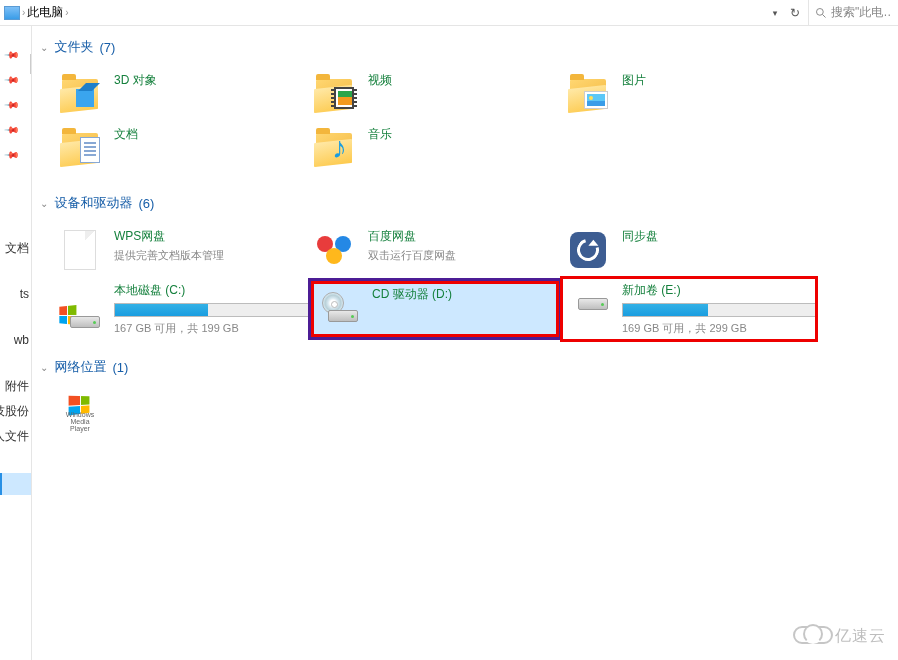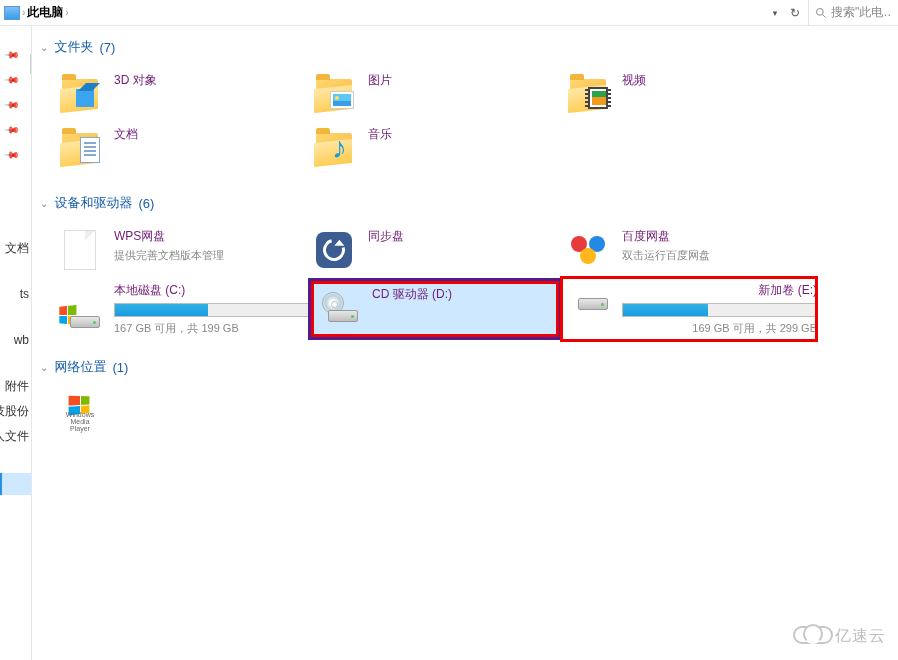--- a/index.html
+++ b/index.html
@@ -3,21 +3,21 @@
 <meta charset="utf-8">
 <style>
 * { box-sizing: border-box; margin: 0; padding: 0; }
 body { font-family: "Microsoft YaHei", "Segoe UI", sans-serif; font-size: 12px; background: #fff; color: #000; width: 898px; height: 660px; overflow: hidden; position: relative; }
 
 
 .address-bar { height: 26px; display: flex; align-items: center; border-bottom: 1px solid #e5e5e5; background: #fff; }
 .address-path { flex: 1; display: flex; align-items: center; padding: 0 4px; gap: 2px; }
 .path-icon { width: 16px; height: 14px; background: linear-gradient(#7ec0f7,#3a9de8); border: 1px solid #5a9bd4; display: inline-block; }
 .path-sep { color: #999; font-size: 10px; }
-.path-text { font-size: 12px; font-weight: bold; }
+.path-text { font-size: 12px; }
 .address-buttons { display: flex; align-items: center; gap: 2px; padding-right: 4px; }
 .addr-btn { width: 18px; height: 22px; display: flex; align-items: center; justify-content: center; color: #555; cursor: default; }
 .search-box { width: 90px; height: 26px; border-left: 1px solid #e5e5e5; display: flex; align-items: center; padding: 0 6px; color: #888; font-size: 12px; }
 .search-icon { width: 12px; height: 12px; margin-right: 4px; flex-shrink: 0; }
 .search-text { white-space: nowrap; overflow: hidden; }
 
 
 .content { display: flex; height: calc(100% - 26px); position: relative; }
 .sidebar { width: 32px; border-right: 1px solid #e5e5e5; background: #fff; padding-top: 18px; display: flex; flex-direction: column; align-items: flex-end; gap: 3px; overflow: hidden; }
 .pin-row { height: 22px; width: 100%; display: flex; justify-content: flex-start; align-items: center; padding-left: 6px; }
@@ -32,21 +32,21 @@
 .chevron { color: #888; font-size: 10px; cursor: default; }
 .section-title { color: #175ea8; font-size: 13px; }
 .section-count { color: #175ea8; font-size: 13px; }
 
 .grid { display: flex; flex-wrap: wrap; gap: 0; margin-bottom: 18px; }
 .item { width: 254px; height: 54px; display: flex; align-items: flex-start; padding: 4px; gap: 12px; position: relative; }
 .item.selected { background: #cde8ff; border: 5px solid #4c1d95; padding: 3px; }
 .item.highlighted::after { content: ''; position: absolute; inset: -2px; border: 3px solid #e00; pointer-events: none; }
 .icon-box { width: 44px; height: 44px; display: flex; align-items: center; justify-content: center; flex-shrink: 0; }
 .item-text { display: flex; flex-direction: column; gap: 3px; font-size: 12px; flex: 1; }
-.item-label { color: #701a75; }
+.item-label { color: #15803d; }
 .item-sub { color: #888; font-size: 11px; }
 
 
 .drive-info { display: flex; flex-direction: column; gap: 4px; flex: 1; }
 .drive-bar { width: 195px; height: 14px; border: 1px solid #bcbcbc; background: #eee; overflow: hidden; }
 .drive-fill { height: 100%; background: linear-gradient(to bottom,#33b1e6,#1a9de0); }
 
 
 .folder-icon { width: 40px; height: 34px; position: relative; }
 .folder-back { position: absolute; top: 2px; left: 2px; width: 36px; height: 30px; background: linear-gradient(150deg,#ffd772,#f3b63c); border-radius: 2px; }
@@ -200,53 +200,53 @@
           <div class="item-text">
             <span class="item-label">3D 对象</span>
           </div>
         </div>
       <div class="item">
           <div class="icon-box">
             <div class="folder-icon">
               <div class="folder-back"></div>
               <div class="folder-front"></div>
               <div class="folder-overlay">
-                <div class="picture-thumb">
-                  <div class="picture-thumb-inner"></div>
-                </div>
-              </div>
-            </div>
-          </div>
-          <div class="item-text">
-            <span class="item-label">图片</span>
-          </div>
-        </div>
-      <div class="item">
-          <div class="icon-box">
-            <div class="folder-icon">
-              <div class="folder-back"></div>
-              <div class="folder-front"></div>
-              <div class="folder-overlay">
                 <div class="video-clip">
                   <div class="video-inner1"></div>
                   <div class="video-inner2"></div>
                 </div>
               </div>
             </div>
           </div>
           <div class="item-text">
             <span class="item-label">视频</span>
           </div>
         </div>
       <div class="item">
           <div class="icon-box">
             <div class="folder-icon">
               <div class="folder-back"></div>
               <div class="folder-front"></div>
               <div class="folder-overlay">
+                <div class="picture-thumb">
+                  <div class="picture-thumb-inner"></div>
+                </div>
+              </div>
+            </div>
+          </div>
+          <div class="item-text">
+            <span class="item-label">图片</span>
+          </div>
+        </div>
+      <div class="item">
+          <div class="icon-box">
+            <div class="folder-icon">
+              <div class="folder-back"></div>
+              <div class="folder-front"></div>
+              <div class="folder-overlay">
                 <div class="doc-icon"></div>
               </div>
             </div>
           </div>
           <div class="item-text">
             <span class="item-label">文档</span>
           </div>
         </div>
       <div class="item">
           <div class="icon-box">
@@ -274,41 +274,41 @@
           <div class="icon-box">
             <div class="wps-icon"></div>
           </div>
           <div class="item-text">
             <span class="item-label">WPS网盘</span>
             <span class="item-sub">提供完善文档版本管理</span>
           </div>
         </div>
       <div class="item">
           <div class="icon-box">
-            <div class="sync-icon">
-              <div class="sync-inner"></div>
-            </div>
-          </div>
-          <div class="item-text">
-            <span class="item-label">同步盘</span>
-          </div>
-        </div>
-      <div class="item">
-          <div class="icon-box">
             <div class="baidu-icon">
               <div class="baidu-c1"></div>
               <div class="baidu-c2"></div>
               <div class="baidu-c3"></div>
             </div>
           </div>
           <div class="item-text">
             <span class="item-label">百度网盘</span>
             <span class="item-sub">双击运行百度网盘</span>
           </div>
         </div>
+      <div class="item">
+          <div class="icon-box">
+            <div class="sync-icon">
+              <div class="sync-inner"></div>
+            </div>
+          </div>
+          <div class="item-text">
+            <span class="item-label">同步盘</span>
+          </div>
+        </div>
       <div class="item" style="height:62px;align-items:flex-end;">
           <div class="icon-box">
             <div class="drive-c-icon">
               <div class="win-logo">
                 <span></span>
                 <span></span>
                 <span></span>
                 <span></span>
               </div>
               <div class="hdd"></div>
@@ -326,21 +326,21 @@
           <div class="icon-box">
             <div class="cd-drive">
               <div class="disc"></div>
               <div class="hdd"></div>
             </div>
           </div>
           <div class="drive-info">
             <span class="item-label">CD 驱动器 (D:)</span>
           </div>
         </div>
-      <div class="item highlighted" style="height:62px;text-align:right;">
+      <div class="item highlighted" style="height:62px;">
           <div class="icon-box">
             <div class="drive-c-icon">
               <div class="hdd" style="bottom:10px;"></div>
             </div>
           </div>
           <div class="drive-info">
             <span class="item-label">新加卷 (E:)</span>
             <div class="drive-bar">
               <div class="drive-fill" style="width:44%"></div>
             </div>

